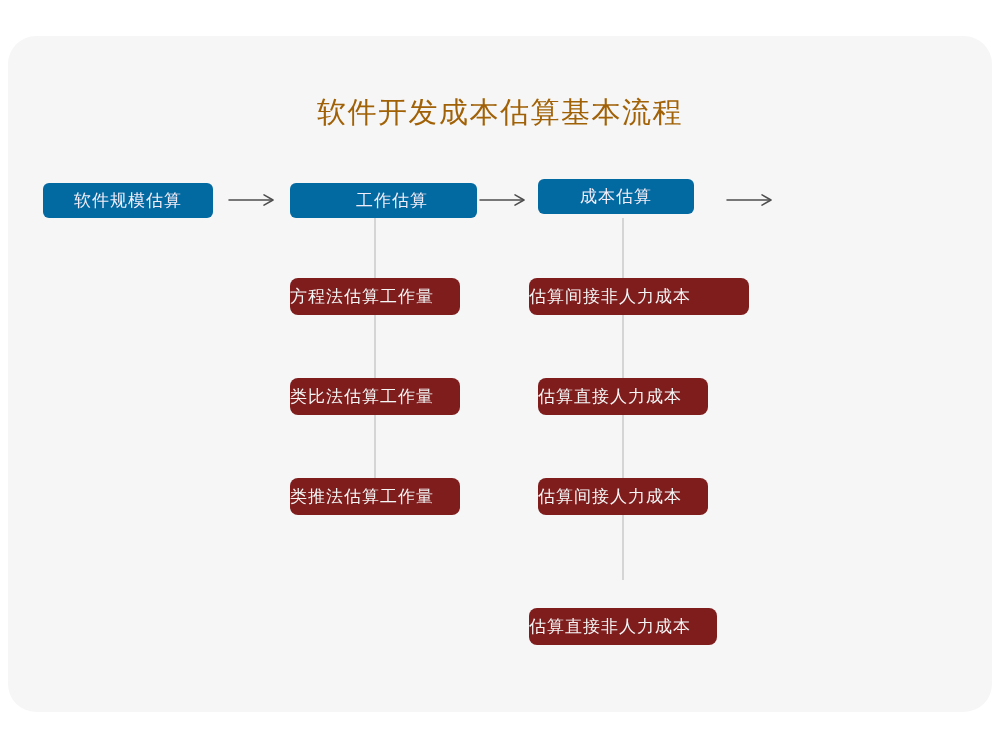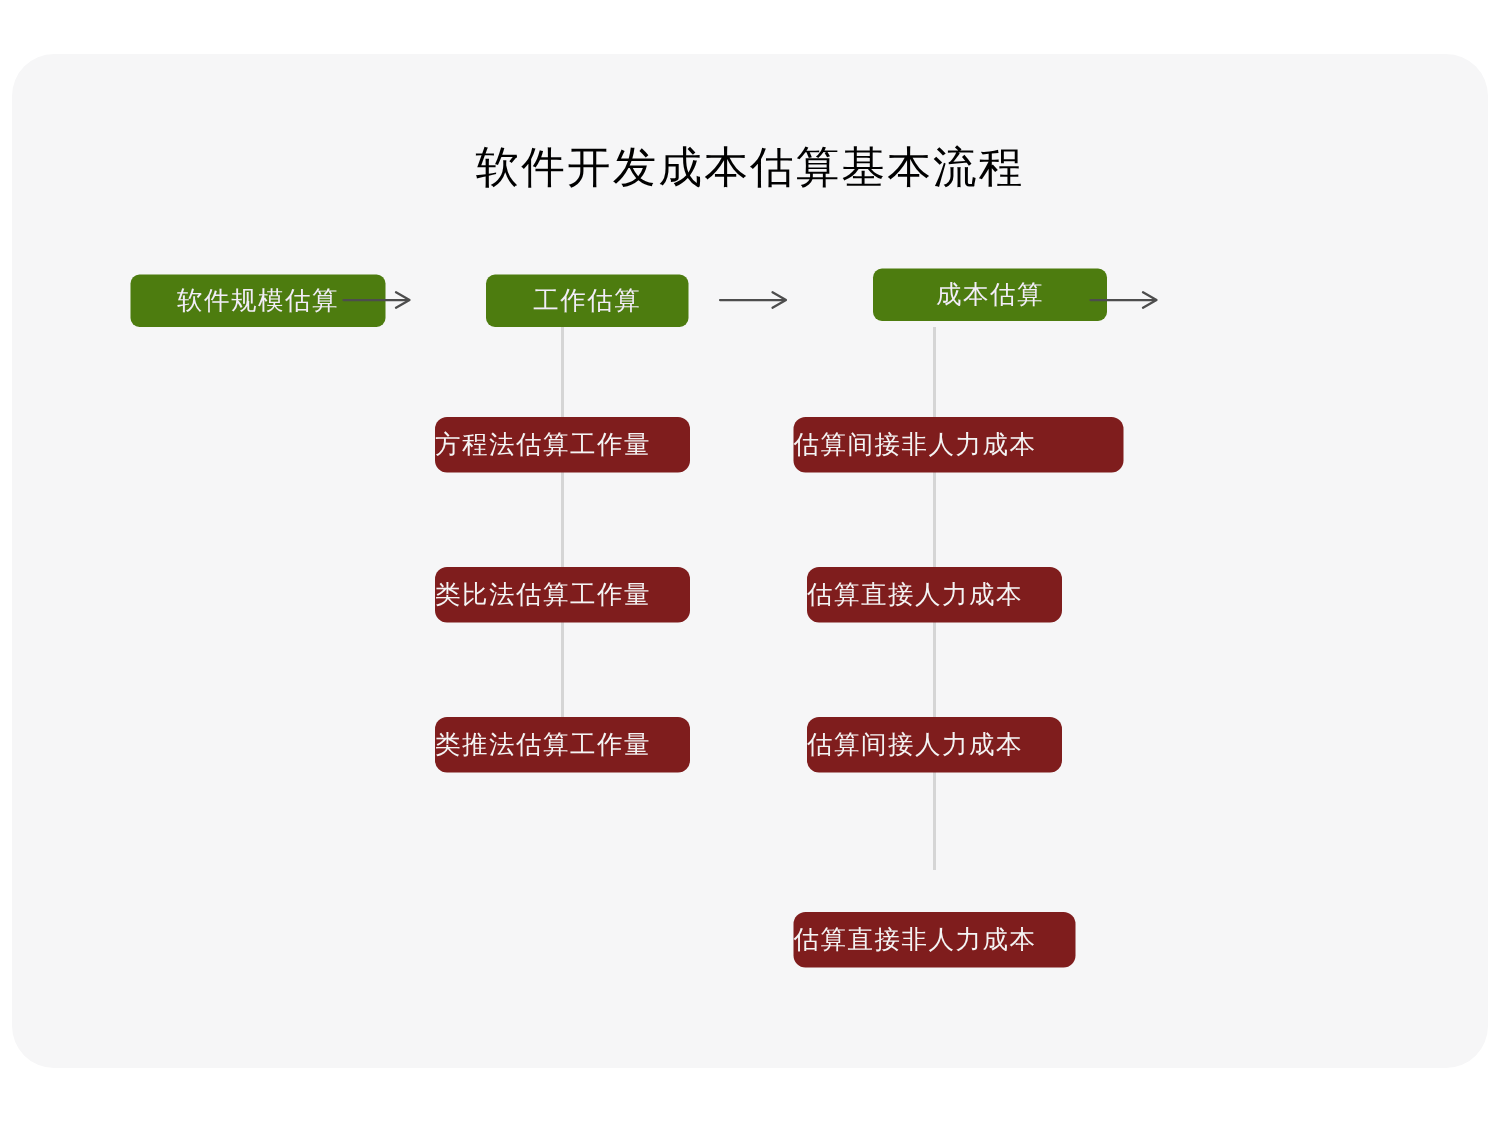--- a/index.html
+++ b/index.html
@@ -19,36 +19,35 @@
     border-radius: 28px;
   }
   .title {
     position: absolute;
     left: 0; top: 96px;
     width: 100%;
     text-align: center;
     font-size: 29px;
     line-height: 32px;
     letter-spacing: 1.5px;
-    color: #000000;
+    color: #a16207;
     font-weight: 400;
   }
   .stage {
     position: absolute;
     height: 35px;
-    background: #4d7c0f;
+    background: #0369a1;
     border-radius: 6px;
     color: #f2edf8;
     font-size: 17px;
     letter-spacing: 1px;
     display: flex;
     align-items: center;
     justify-content: center;
     white-space: nowrap;
-    margin-left: 44px;
   }
   .sub {
     position: absolute;
     height: 37px;
     background: #7f1d1d;
     border-radius: 8px;
     color: #f4f4f4;
     font-size: 17px;
     letter-spacing: 1px;
     display: flex;
@@ -64,21 +63,21 @@
   .arrow {
     position: absolute;
     width: 46px;
     height: 14px;
     top: 193px;
   }
   .arrow svg { display: block; }
 
   
   .stage1 { left: 43px;  top: 183px; width: 170px; }
-  .stage2 { left: 280px; top: 183px; width: 135px; }
+  .stage2 { left: 290px; top: 183px; width: 170px; padding-left: 17px; }
   .stage3 { left: 538px; top: 179px; width: 156px; }
   .stage4 { left: 785px; top: 183px; width: 171px; }
 
   .arrow1 { left: 228px; }
   .arrow2 { left: 479px; }
   .arrow3 { left: 726px; }
 
   
   .vline1 { left: 374px; top: 218px; height: 262px; }
   .vline2 { left: 622px; top: 218px; height: 362px; }

